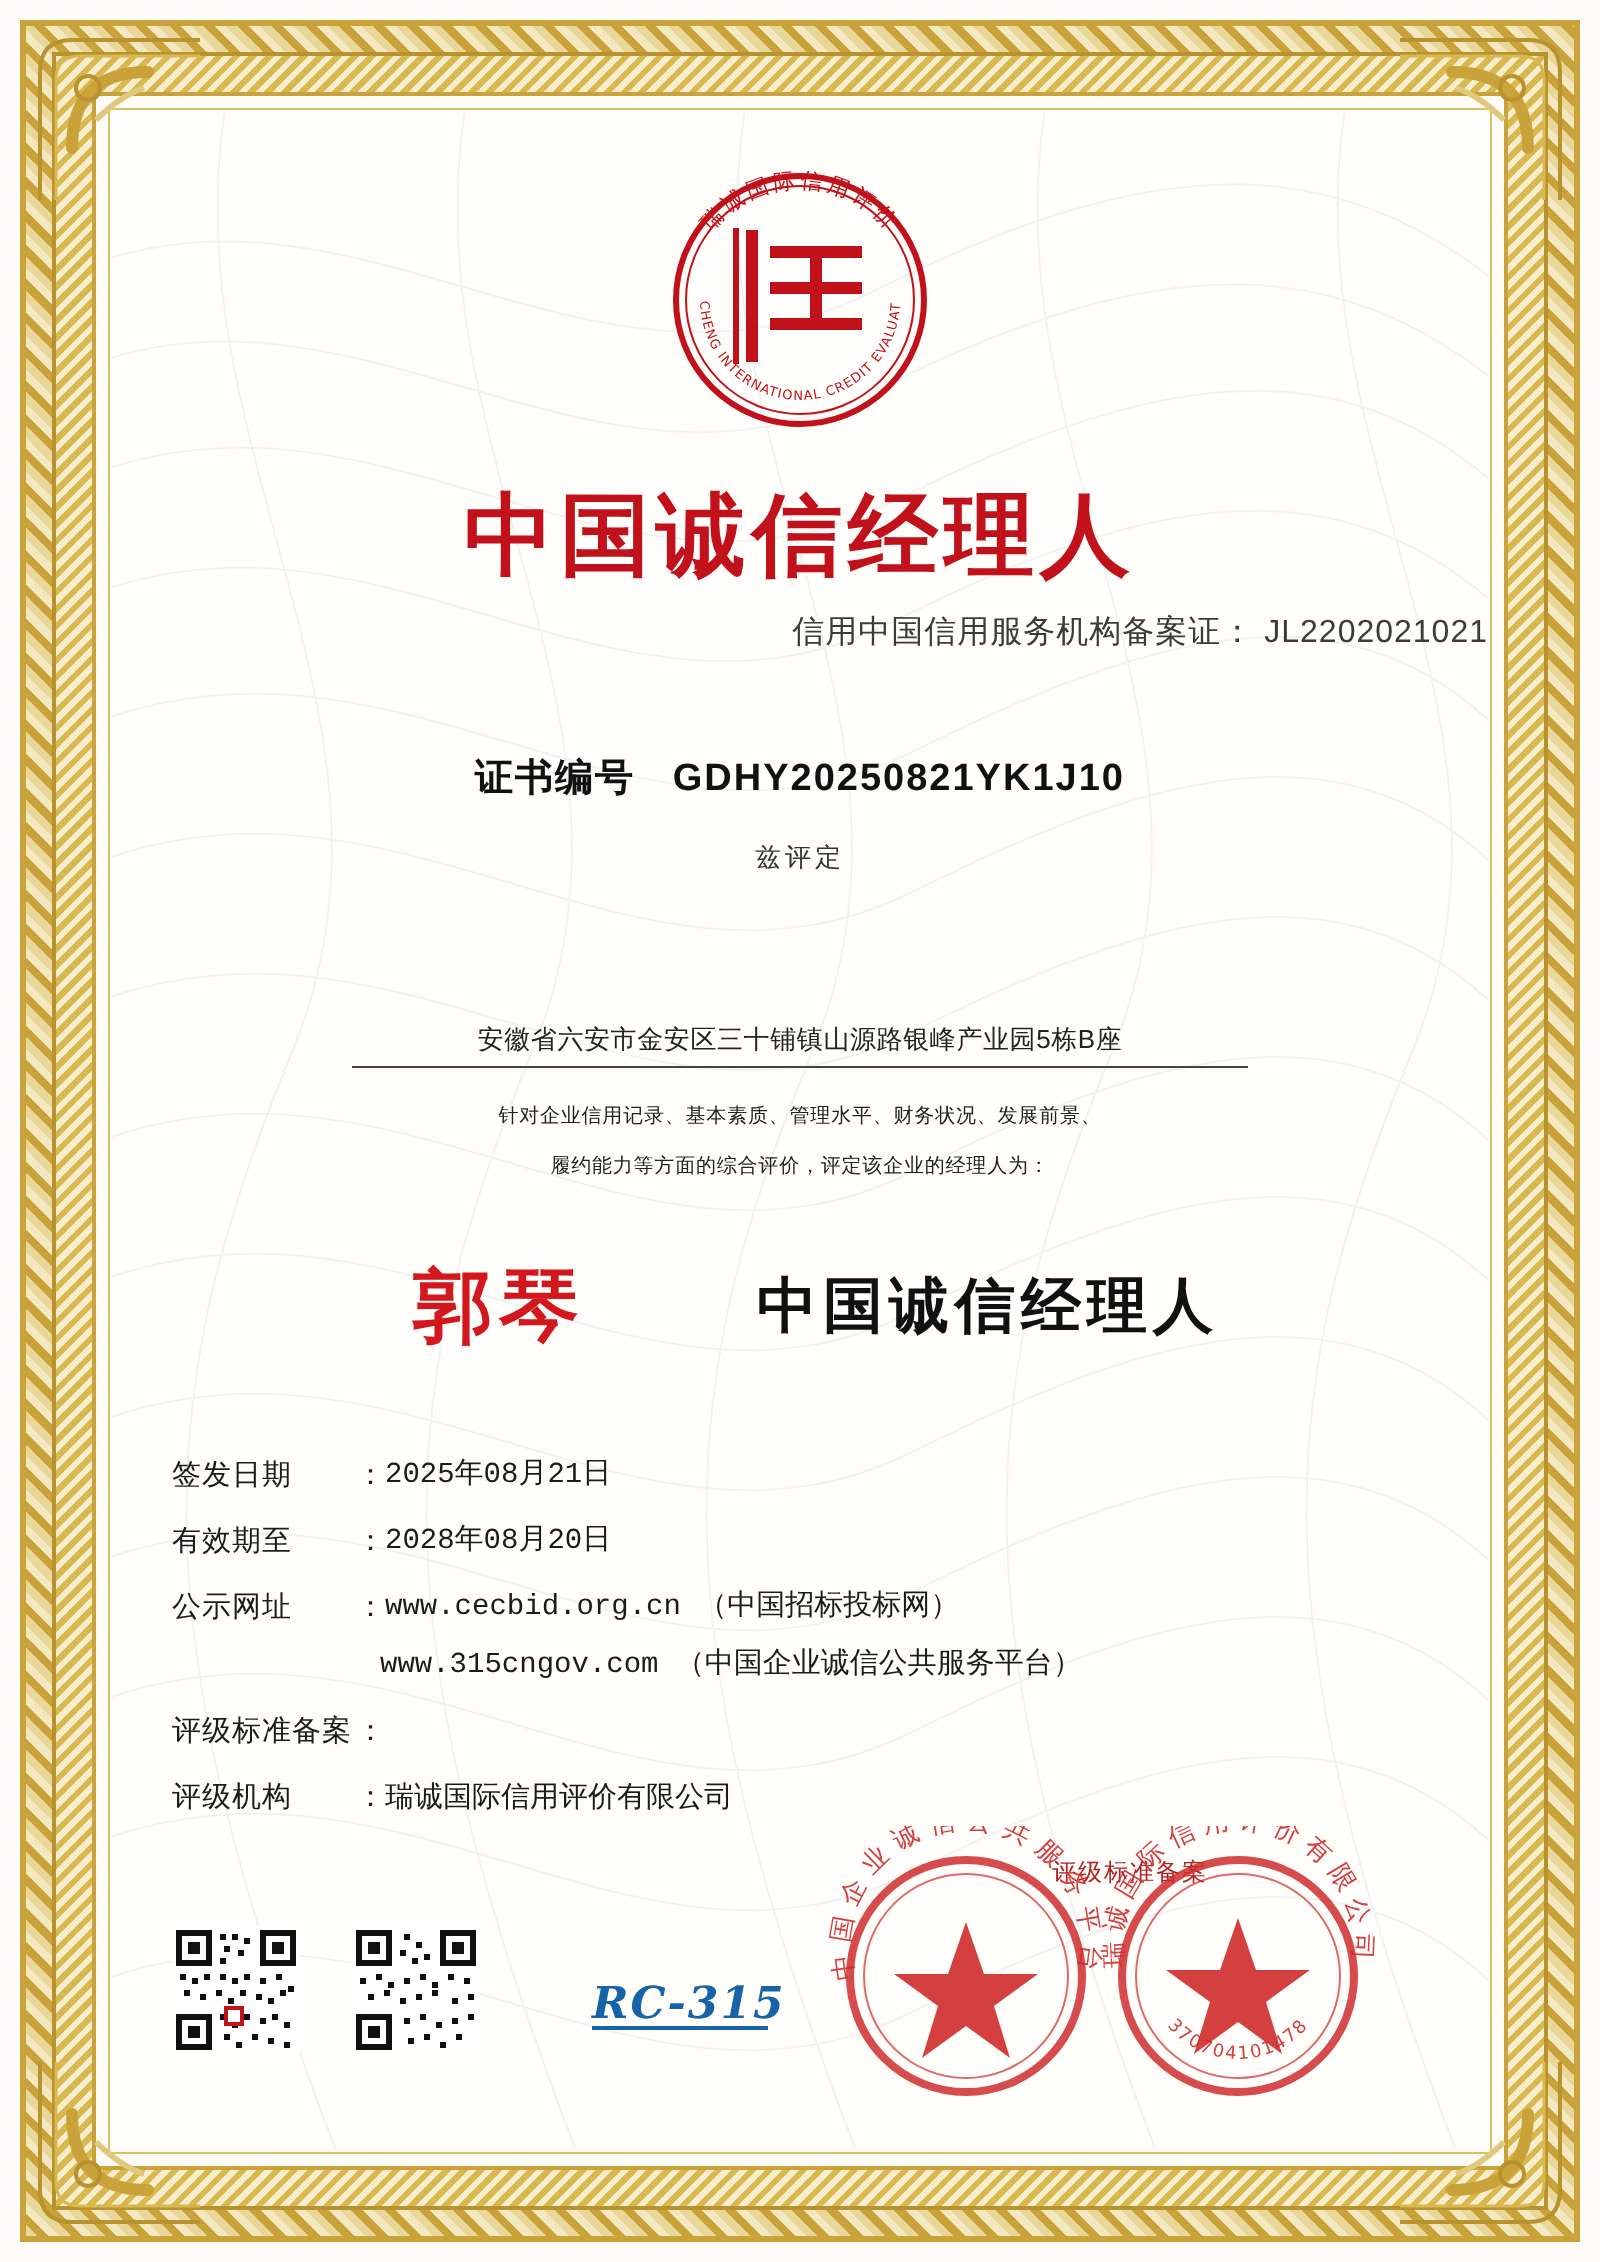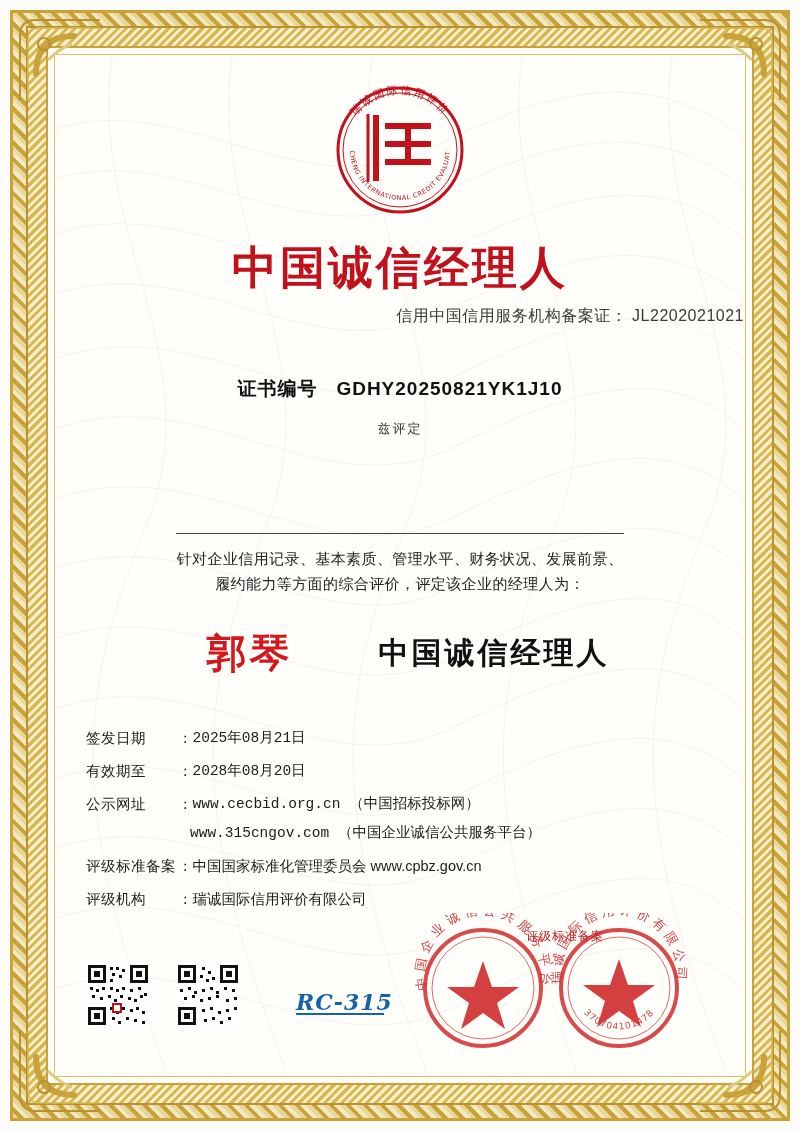--- a/index.html
+++ b/index.html
@@ -78,21 +78,21 @@
   }
   .address{
     position:absolute;left:0;right:0;top:455px;text-align:center;
     font-size:13px;color:#222;letter-spacing:.3px;
   }
   .addr-underline{
     position:absolute;top:477px;left:120px;right:120px;border-bottom:1px solid #444;
   }
   .desc{
     position:absolute;left:56px;right:56px;top:490px;text-align:center;
-    font-size:15px;color:#222;line-height:25px;letter-spacing:.4px;
+    font-size:10px;color:#222;line-height:25px;letter-spacing:.4px;
   }
   .person-row{
     position:absolute;left:0;right:0;top:570px;
     display:flex;align-items:center;justify-content:center;gap:86px;padding-left:16px;
   }
   .person-name{
     font-family:"DejaVu Sans","Liberation Sans",sans-serif;
     font-size:40px;font-weight:bold;color:#d2181c;letter-spacing:3px;
   }
   .person-title{
@@ -233,20 +233,21 @@
       <div class="main-title">中国诚信经理人</div>
       <div class="sub-record">信用中国信用服务机构备案证： JL2202021021</div>
 
       <div class="cert-no">
         <span>证书编号</span>
         <span>&nbsp;</span>
         <span>GDHY20250821YK1J10</span>
       </div>
 
       <div class="ci-ping">兹评定</div>
+      <div class="address">安徽省六安市金安区三十铺镇山源路银峰产业园5栋B座</div>
       <div class="addr-underline"></div>
 
       <div class="desc">
         <div>针对企业信用记录、基本素质、管理水平、财务状况、发展前景、</div>
         <div>履约能力等方面的综合评价，评定该企业的经理人为：</div>
       </div>
 
       <div class="person-row">
         <div class="person-name">郭琴</div>
         <div class="person-title">中国诚信经理人</div>
@@ -267,21 +268,20 @@
           <span class="dlabel">公示网址</span>
           <span class="dcolon">：</span>
           <span class="dval mono">www.cecbid.org.cn  （中国招标投标网）</span>
         </div>
         <div class="drow indent">
           <span class="dval mono">www.315cngov.com  （中国企业诚信公共服务平台）</span>
         </div>
         <div class="drow">
           <span class="dlabel">评级标准备案</span>
           <span class="dcolon">：</span>
-          <span class="dval">中国国家标准化管理委员会 www.cpbz.gov.cn</span>
         </div>
         <div class="drow">
           <span class="dlabel">评级机构</span>
           <span class="dcolon">：</span>
           <span class="dval">瑞诚国际信用评价有限公司</span>
         </div>
       </div>
 
       <div class="qr qr1">
         <svg width="64" height="64" viewBox="0 0 64 64" shape-rendering="crispEdges">

